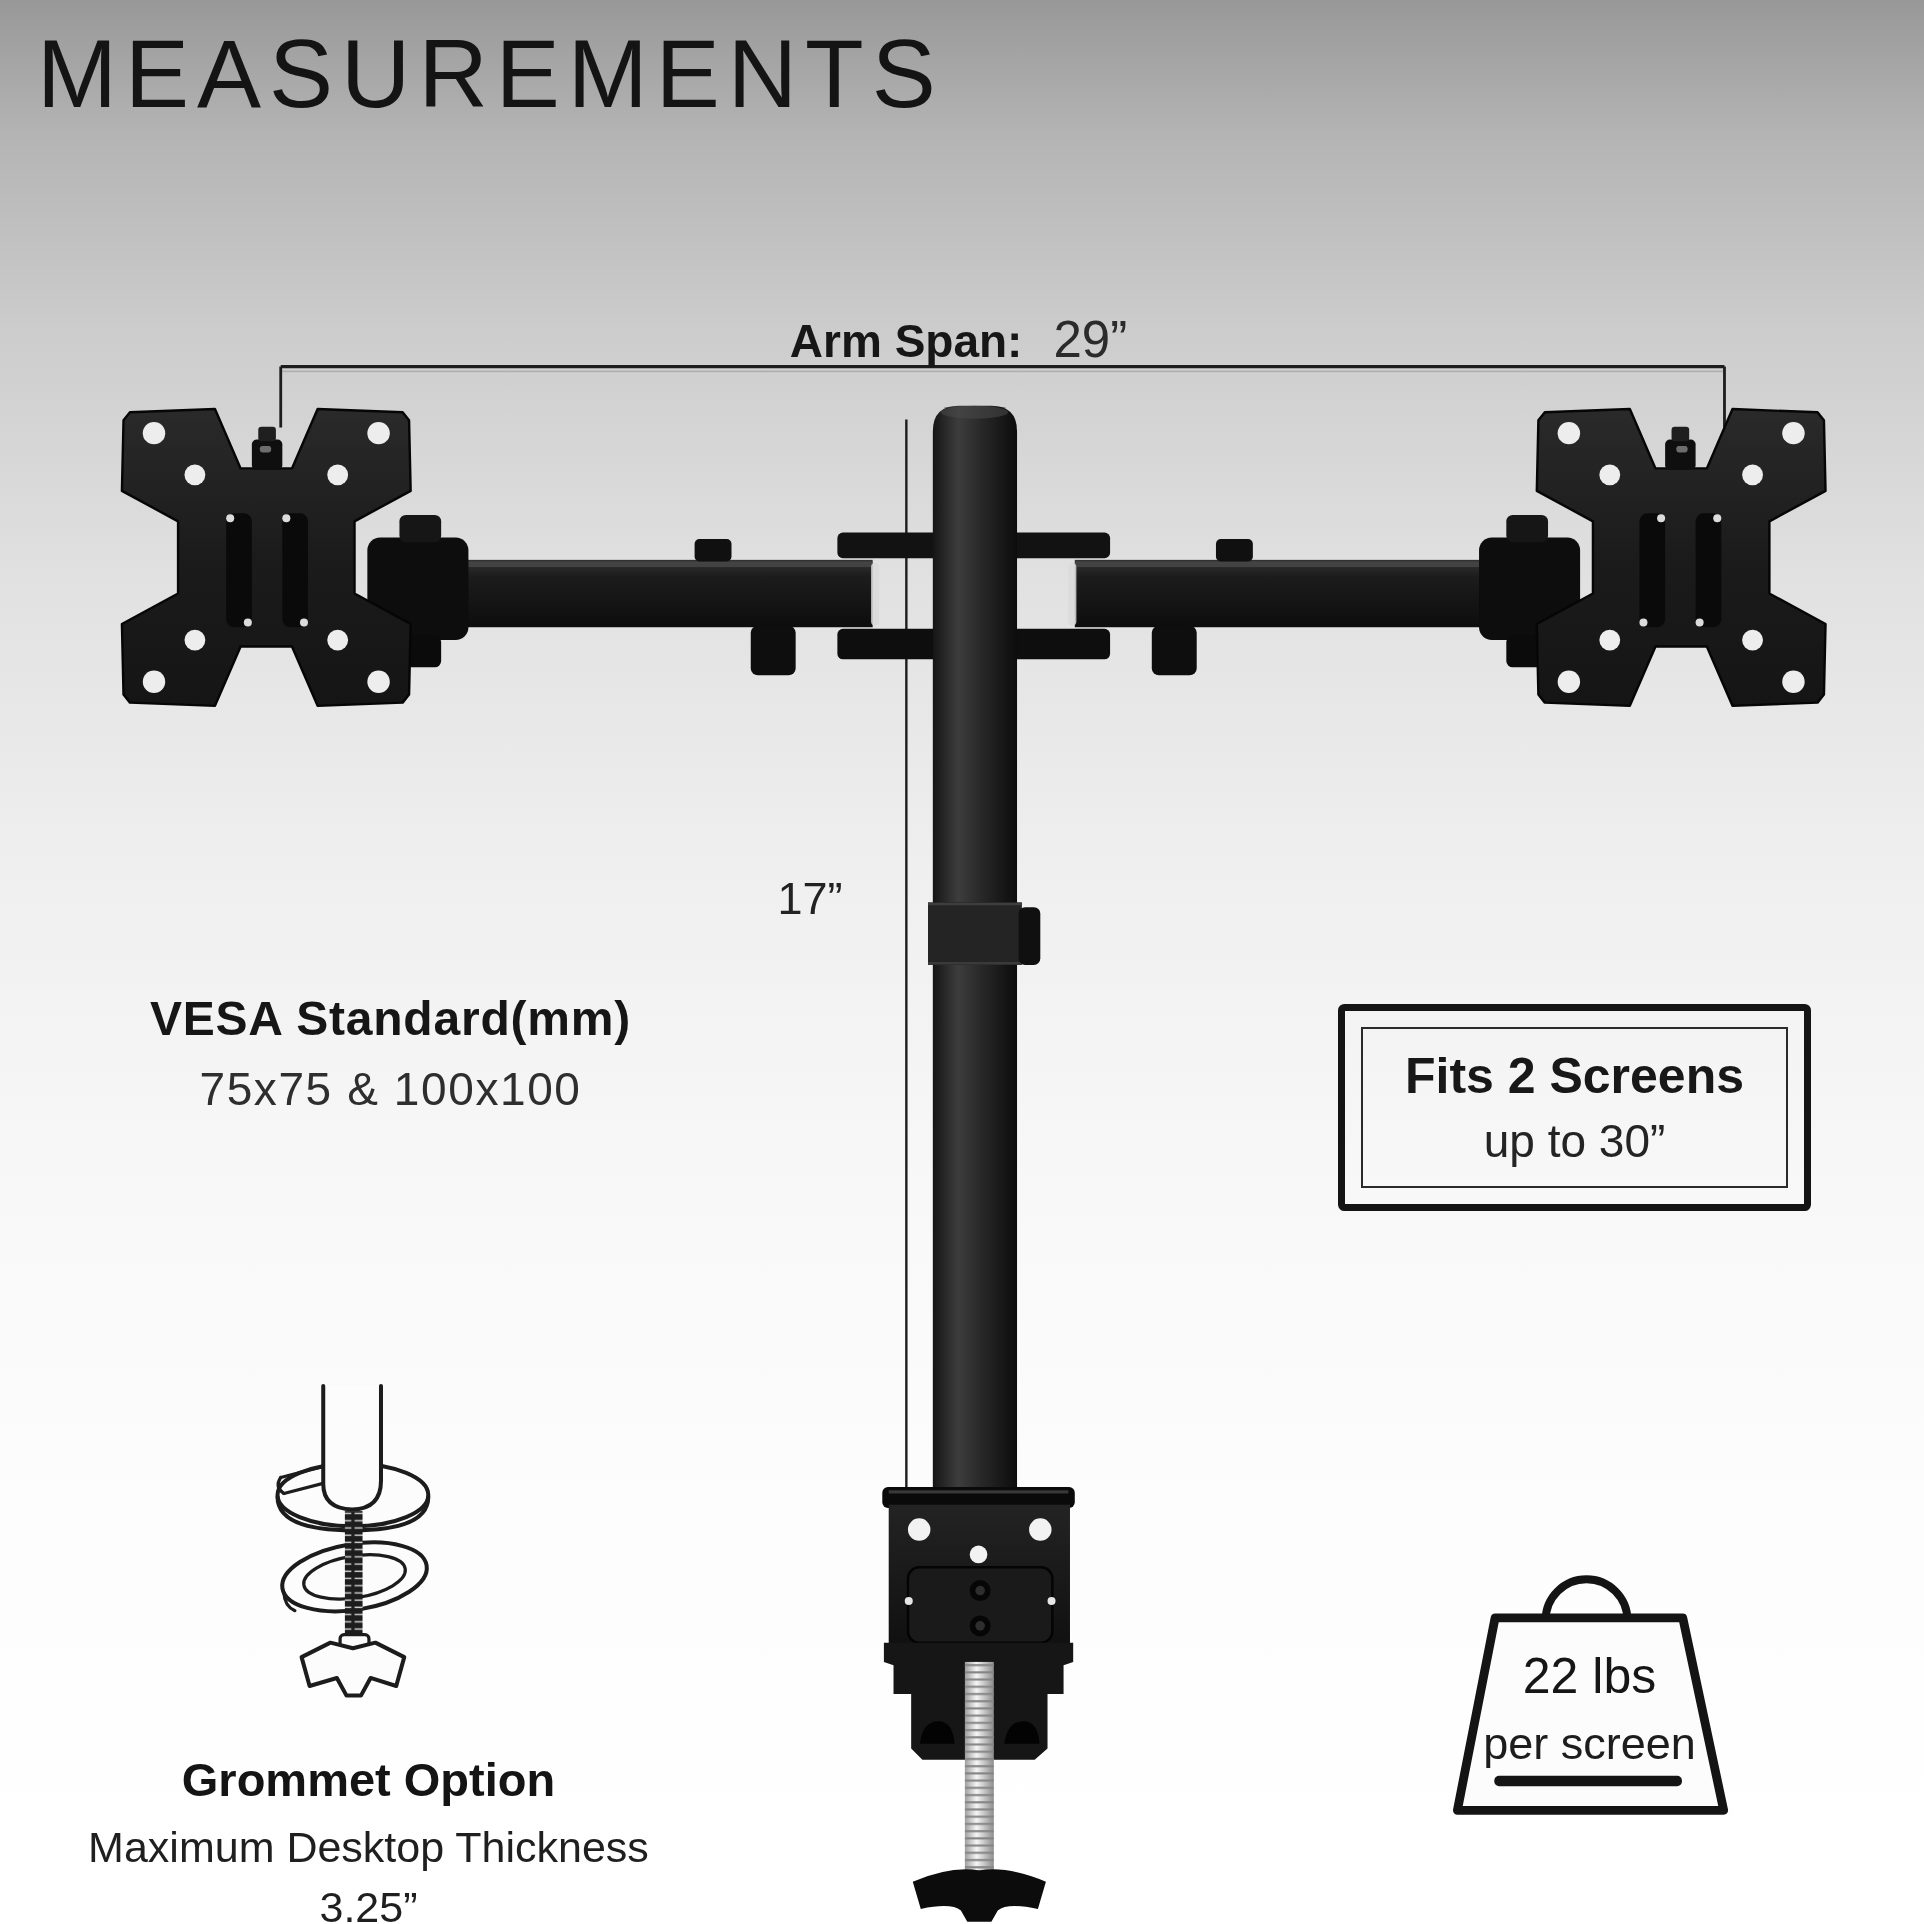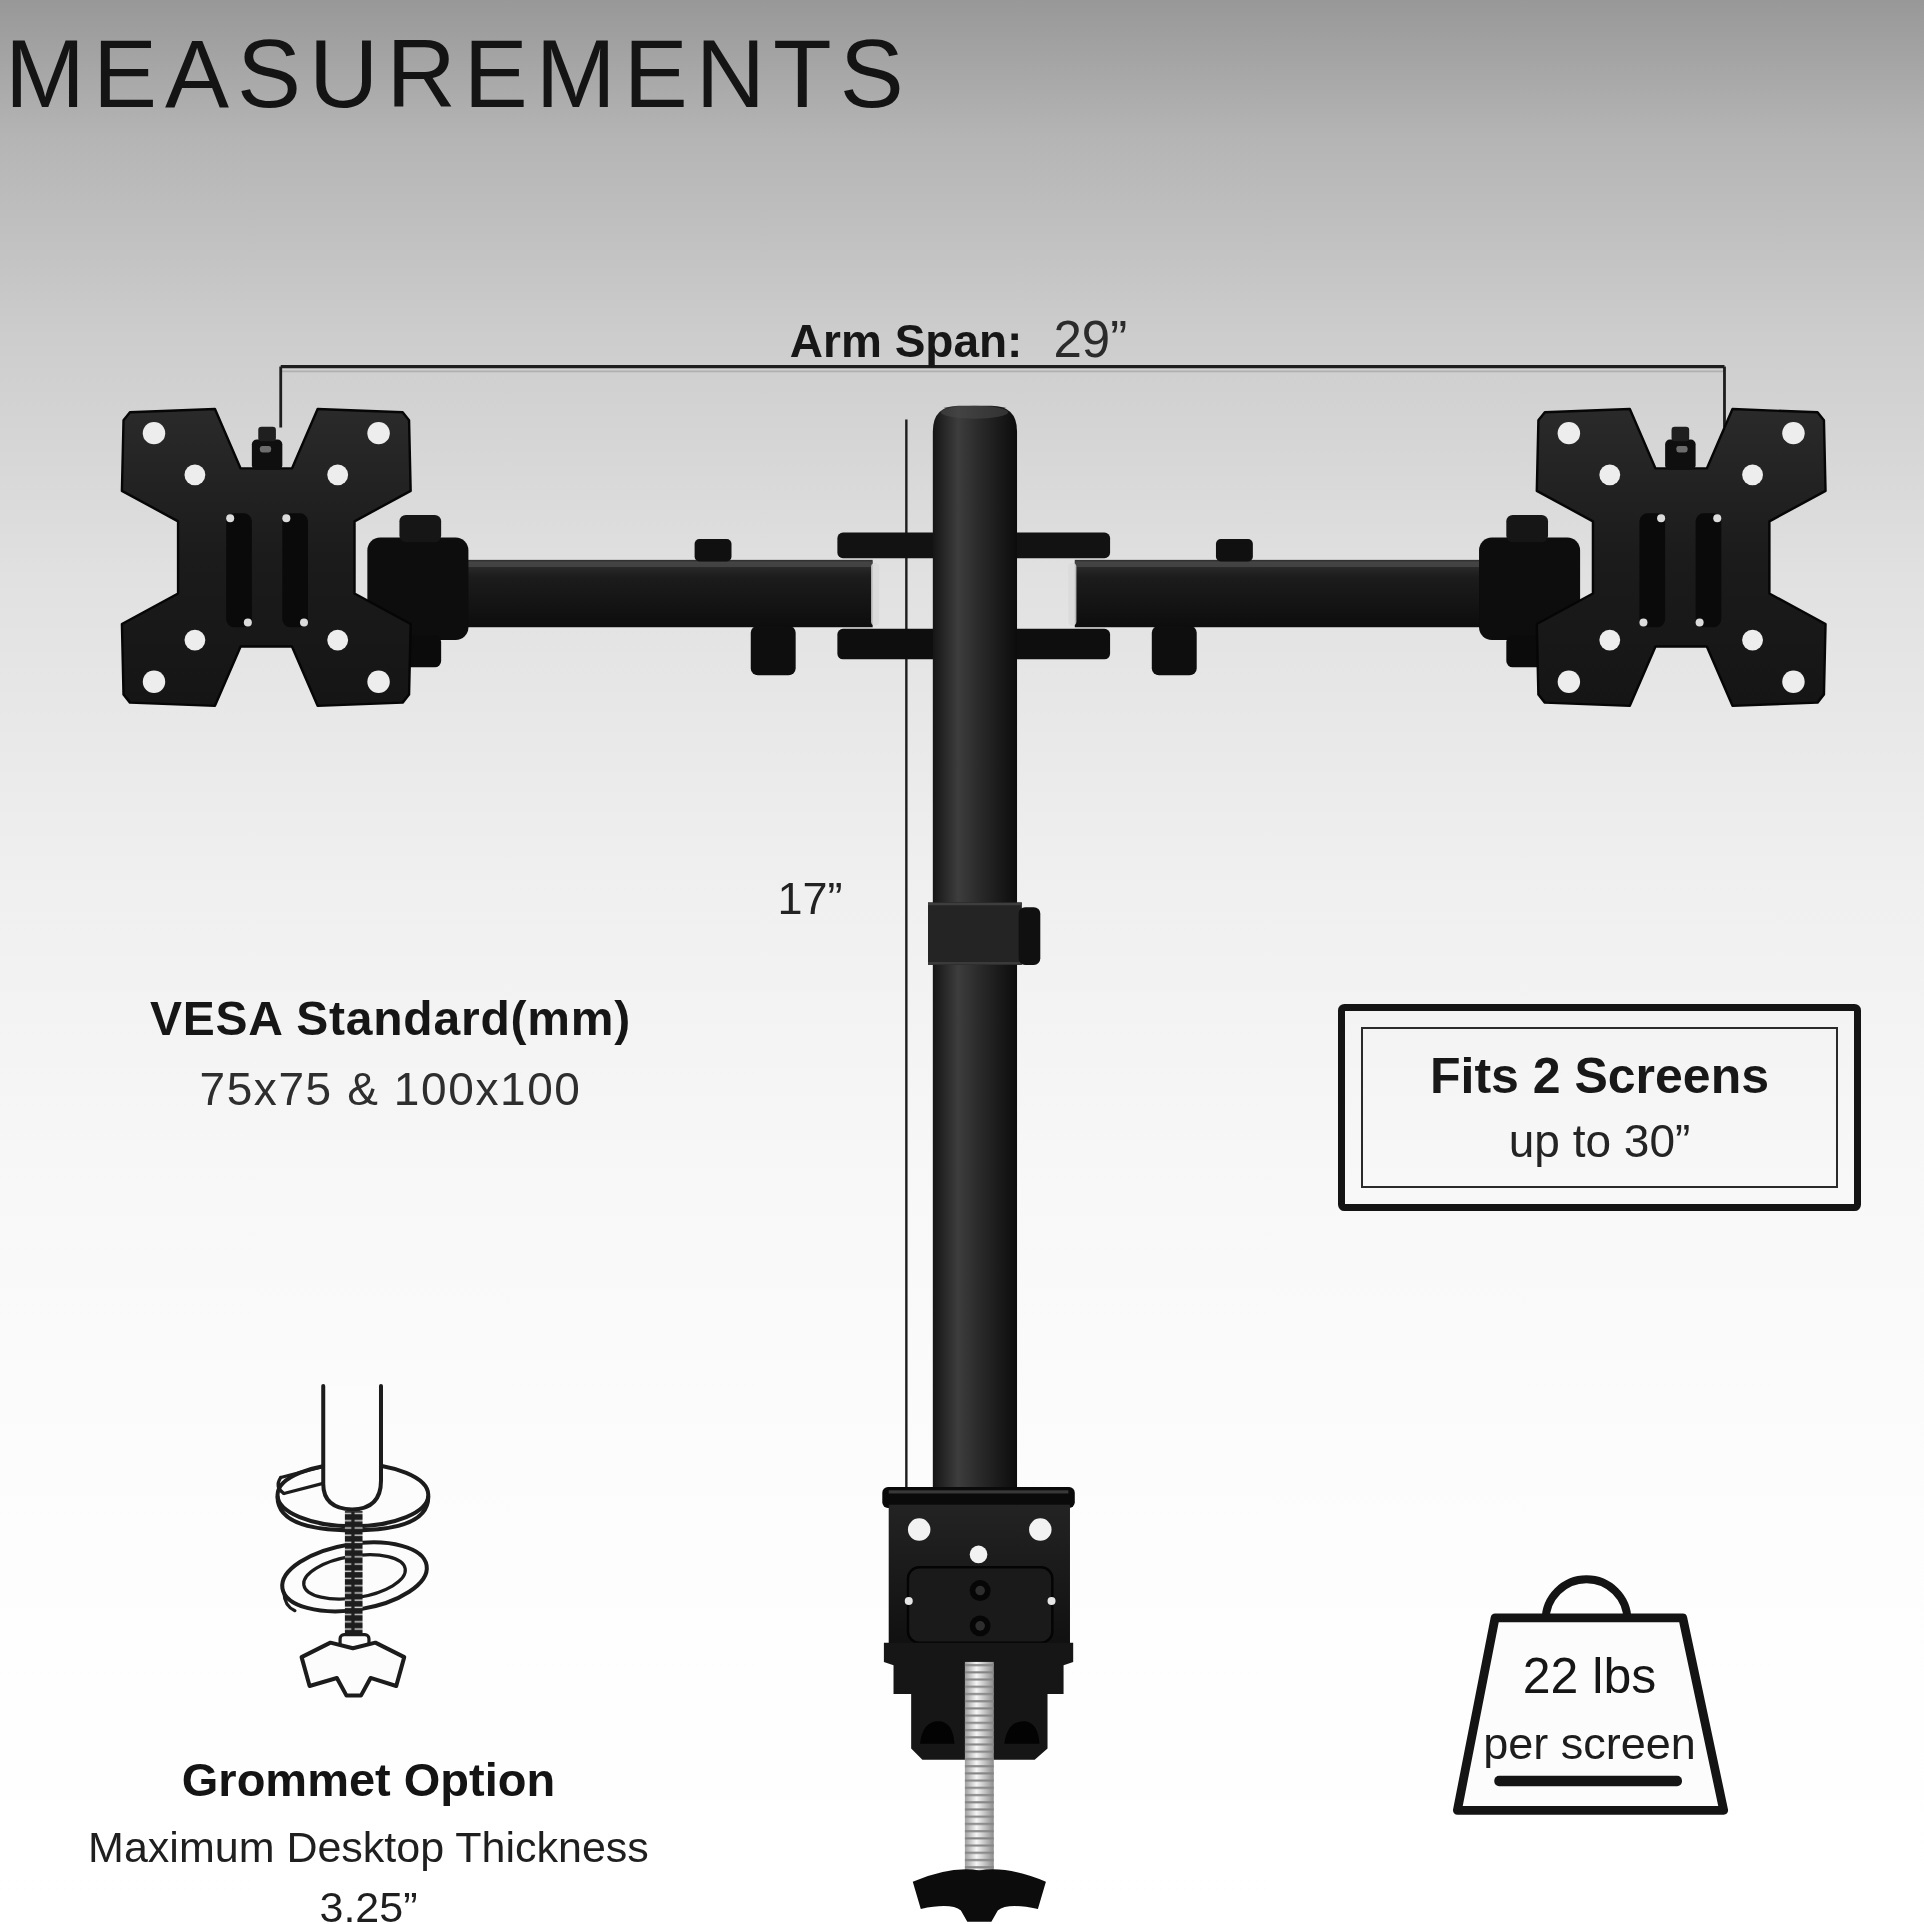--- a/index.html
+++ b/index.html
@@ -5,38 +5,38 @@
   html,body{margin:0;padding:0;background:#fff;}
   .canvas{
     position:relative;width:1925px;height:1925px;overflow:hidden;
     font-family:"Liberation Sans","DejaVu Sans",sans-serif;
     background:linear-gradient(180deg,#989898 0%,#b4b4b4 7%,#cccccc 17%,#e1e1e1 30%,
                #efefef 45%,#f8f8f8 62%,#fdfdfd 80%,#ffffff 100%);
     color:#1a1a1a;
   }
   .abs{position:absolute;}
   .page-title{
-    left:5px;top:19px;font-size:96px;font-weight:400;letter-spacing:8px;
+    left:37px;top:19px;font-size:96px;font-weight:400;letter-spacing:8px;
     color:#141414;white-space:nowrap;
   }
   .arm-span{
     left:718px;top:310px;width:481px;display:flex;justify-content:center;
     align-items:baseline;gap:19px;white-space:nowrap;
   }
   .arm-span .lbl{font-size:46px;font-weight:700;color:#171717;}
   .arm-span .val{font-size:51px;font-weight:400;color:#2b2b2b;margin-left:12px;}
   .pole-height{
     left:746px;top:873px;width:128px;text-align:center;
     font-size:45px;font-weight:400;color:#222;
   }
   .vesa{left:110px;top:991px;width:561px;text-align:center;}
   .vesa .h{font-size:48px;font-weight:700;color:#161616;letter-spacing:0.8px;}
   .vesa .s{font-size:46px;font-weight:400;color:#2e2e2e;margin-top:16px;letter-spacing:1.6px;text-align:center;}
   .fits-box{
-    left:1338px;top:1004px;width:523px;height:207px;border:7.2px solid #141414;
+    left:1338px;top:1004px;width:473px;height:207px;border:7.2px solid #141414;
     border-radius:6.4px;box-sizing:border-box;
   }
   .fits-inner{
     position:absolute;inset:16px;border:2.4px solid #2a2a2a;display:flex;
     flex-direction:column;justify-content:center;align-items:center;gap:9.6px;
   }
   .fits-inner .l1{font-size:50px;font-weight:700;color:#181818;}
   .fits-inner .l2{font-size:46px;font-weight:400;color:#242424;}
   .grommet-text{left:84px;top:1752px;width:569px;text-align:center;}
   .grommet-text .h{font-size:47px;font-weight:700;color:#141414;}

